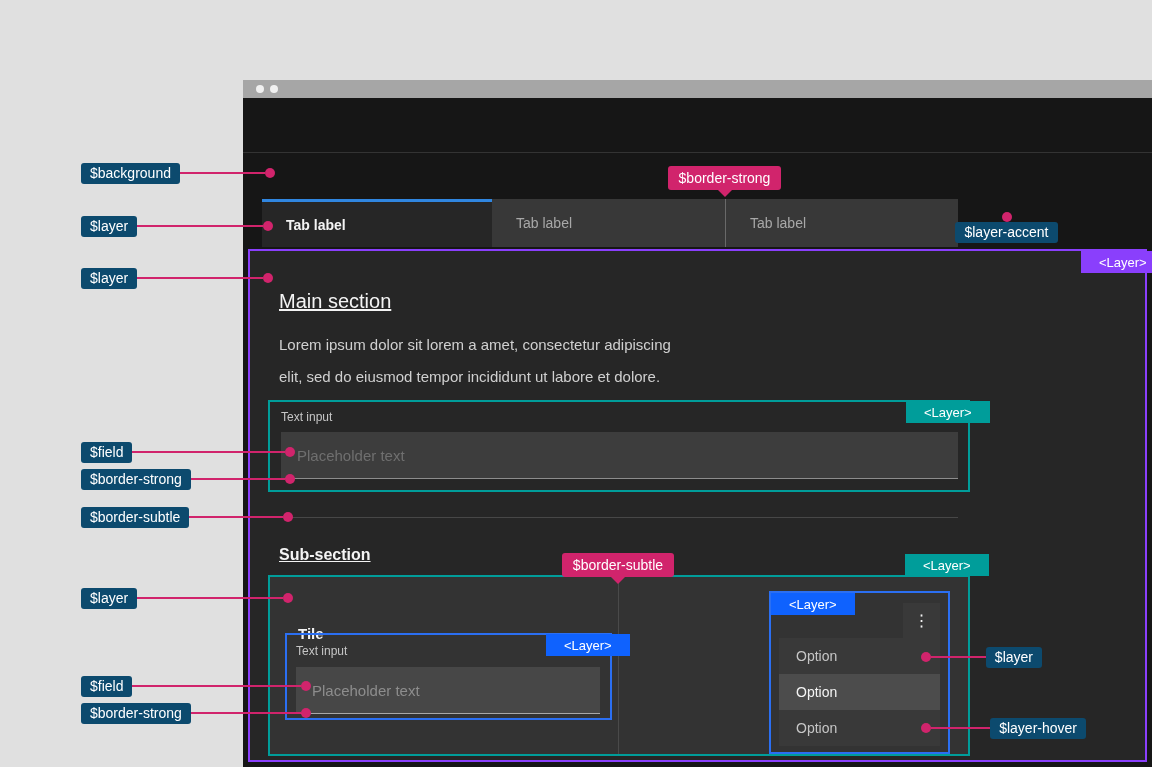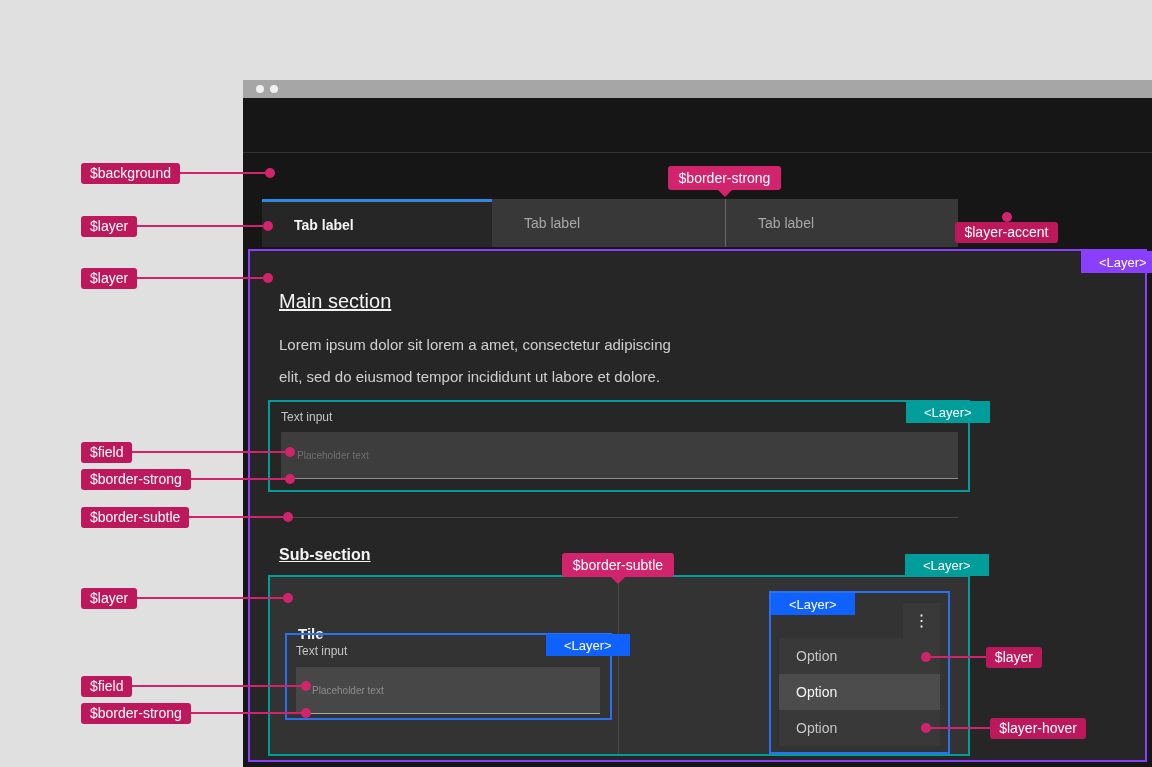--- a/index.html
+++ b/index.html
@@ -8,61 +8,61 @@
   #page { position:relative; width:1152px; height:767px; overflow:hidden; background:#e0e0e0; }
   .abs { position:absolute; }
 
   
   #window { left:243px; top:80px; width:909px; height:687px; background:#161616; }
   #titlebar { left:243px; top:80px; width:909px; height:18px; background:#a6a6a6; }
   .win-dot { top:85px; width:8px; height:8px; border-radius:50%; background:#f0f0f0; }
   #header-divider { left:243px; top:152px; width:909px; height:1px; background:#333333; }
 
   
-  .tab { top:199px; height:48px; display:flex; align-items:center; padding-left:32px; font-size:14px; }
+  .tab { top:199px; height:48px; display:flex; align-items:center; padding-left:24px; font-size:14px; }
   .tab.selected { background:#262626; border-top:3px solid #3086e0; color:#f4f4f4; font-weight:bold; }
   .tab.unselected { background:#383838; color:#a8a8a8; }
 
   
   #layer-main { left:248px; top:249px; width:899px; height:513px; background:#262626; border:2px solid #8a3ffc; }
   .layer-badge { height:22px; display:flex; align-items:center; padding:0 18px; color:#ffffff; font-size:13px; z-index:5; }
   .badge-purple { background:#8a3ffc; }
   .badge-teal   { background:#009d9a; }
   .badge-blue   { background:#0f62fe; }
 
   #main-heading { left:279px; top:290px; font-size:20px; color:#f4f4f4;text-decoration:underline; }
   #main-body { left:279px; top:329px; font-size:15px; line-height:32px; color:#d0d0d0; white-space:pre-line; }
 
   .teal-box { left:268px; width:702px; border:2px solid #009d9a; }
   #tealbox-input { top:400px; height:92px; }
   #tealbox-sub   { top:575px; height:181px; background:#333333; }
 
   .field-label { font-size:12px; color:#c6c6c6; }
-  .text-field { border:none; border-bottom:1px solid #8d8d8d; font-family:"Liberation Sans",sans-serif; font-size:10px; padding:0 16px; color:#86efac; outline:none; }
+  .text-field { border:none; border-bottom:1px solid #8d8d8d; font-family:"Liberation Sans",sans-serif; font-size:15px; padding:0 16px; color:#86efac; outline:none; }
   #field-1 { left:281px; top:432px; width:677px; height:47px; background:#3d3d3d; }
   #field-1::placeholder { color:#6f6f6f; }
   #section-divider { left:280px; top:517px; width:678px; height:1px; background:#474747; }
   #subsection-heading { left:279px; top:546px; font-size:16px; font-weight:bold; color:#f4f4f4;text-decoration:underline; }
   #sub-vertical-divider { left:618px; top:577px; width:1px; height:177px; background:#4a4a4a; }
   #tile-heading { left:298px; top:605px; font-size:15px; font-weight:bold; color:#f4f4f4;margin-top:20px; }
 
   .blue-box { border:2px solid #2b6ff2; }
   #bluebox-tile { left:285px; top:633px; width:327px; height:87px; }
   #field-2 { left:296px; top:667px; width:304px; height:47px; background:#474747; border-bottom-color:#a8a8a8; }
   #field-2::placeholder { color:#8d8d8d; }
 
   #bluebox-menu { left:769px; top:591px; width:181px; height:163px; }
   #overflow-btn { left:903px; top:603px; width:37px; height:35px; background:#393939; display:flex; align-items:center; justify-content:center; color:#f4f4f4; font-size:16px; cursor:pointer; }
   #menu-panel { left:779px; top:638px; width:161px; }
   .menu-option { height:36px; line-height:36px; padding-left:17px; font-size:14px; background:#393939; color:#c6c6c6; }
   .menu-option.hovered { background:#4c4c4c; color:#f4f4f4; }
 
   
   .ann { display:flex; align-items:center; height:26px; z-index:10; }
-  .ann-badge { background:#be185d; color:#ffffff; font-size:14px; padding:2px 9px 3px; border-radius:3px; white-space:nowrap; }
+  .ann-badge { background:#0c4a6e; color:#ffffff; font-size:14px; padding:2px 9px 3px; border-radius:3px; white-space:nowrap; }
   .ann-line { flex:1; height:2px; background:#d1246c; }
   .ann-dot { width:10px; height:10px; border-radius:50%; background:#d1246c; flex:0 0 10px; }
 
   .tooltip { background:#d1246c; color:#ffffff; font-size:14px; height:24px; display:flex; align-items:center; justify-content:center; border-radius:3px; z-index:10; }
   .tooltip::after { content:""; position:absolute; top:100%; left:50%; transform:translateX(-50%); border:7px solid transparent; border-top:7px solid #d1246c; border-bottom:none; }
 </style>
 </head>
 <body>
 
 <div id="page">

